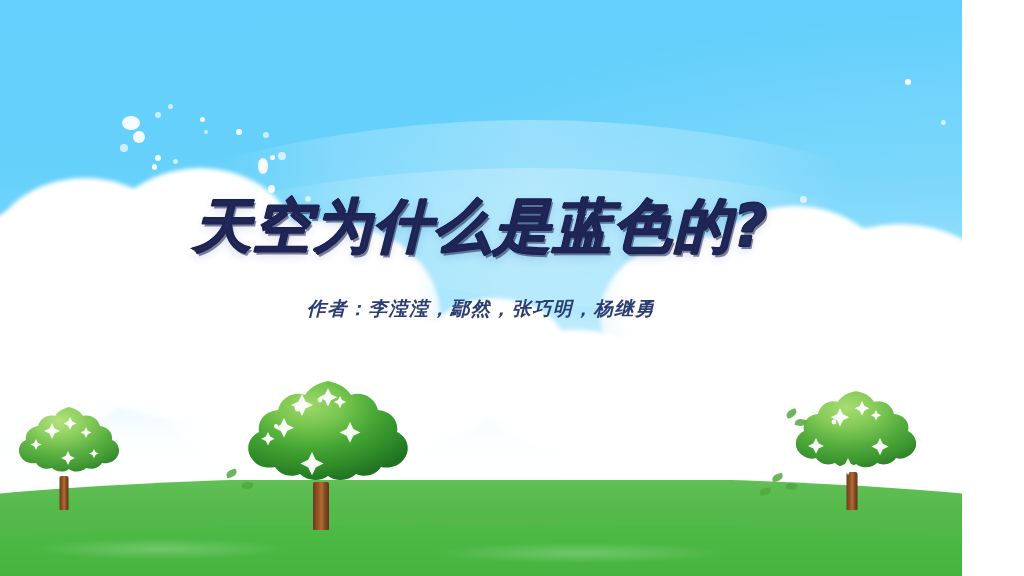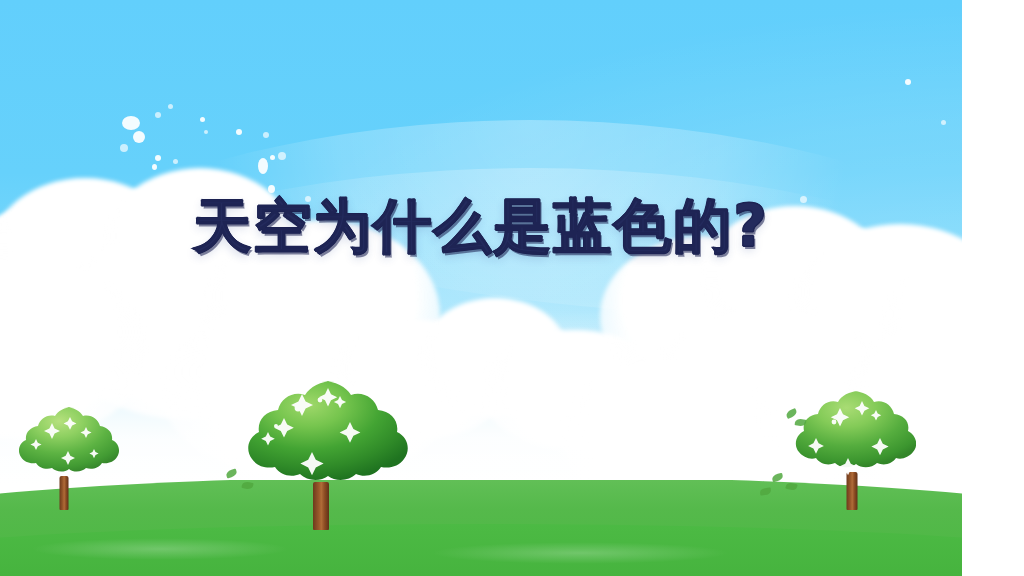--- a/index.html
+++ b/index.html
@@ -7,20 +7,21 @@
     padding: 0;
     background: #ffffff;
   }
   #slide {
     position: relative;
     width: 962px;
     height: 576px;
     overflow: hidden;
     font-family: "Liberation Serif", "DejaVu Serif", serif;
     background: linear-gradient(180deg, #62cffc 0%, #66d1fb 30%, #7fdafc 52%, #aee7fb 66%, #d9f2fb 76%, #eefafd 84%, #f6fdfe 92%, #ffffff 100%);
+    font-style: italic;
   }
 
   
   .swoosh {
     position: absolute;
     border-radius: 50%;
     pointer-events: none;
   }
   .swoosh-a {
     left: -220px;
@@ -364,15 +365,16 @@
     <div class="leaf" style="left:-16px; top:86px; transform:rotate(-14deg);"></div>
     <div class="leaf" style="left:-2px;  top:95px; transform:rotate(16deg);"></div>
     <div class="leaf" style="left:-28px; top:100px; transform:rotate(-6deg);"></div>
   </div>
 
   <div class="title-wrap">
     <div class="title">天空为什么是蓝色的?</div>
   </div>
 
   <div class="subtitle-wrap">
+    <div class="subtitle-line">作者：李滢滢，鄢然，张巧明，杨继勇</div>
   </div>
 
 </div>
 
 </body></html>

